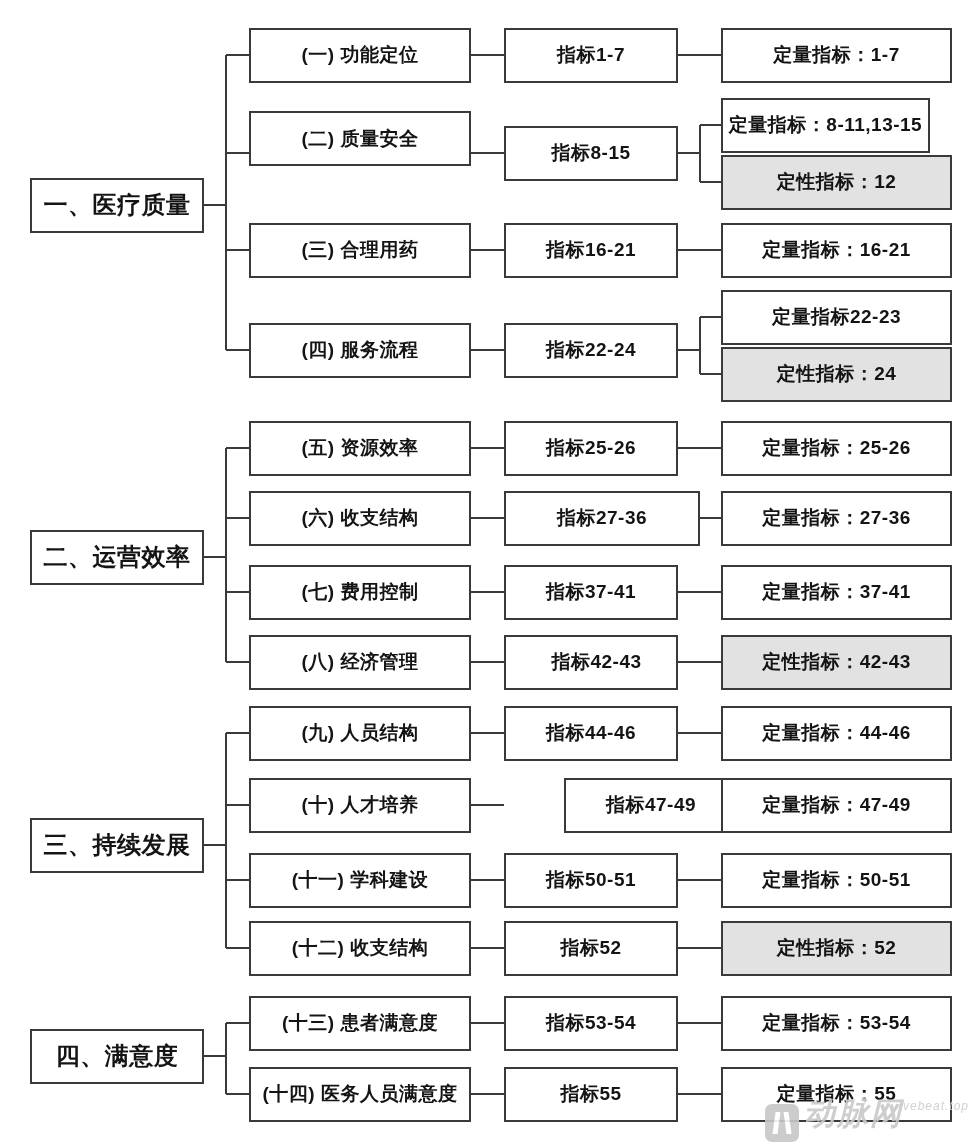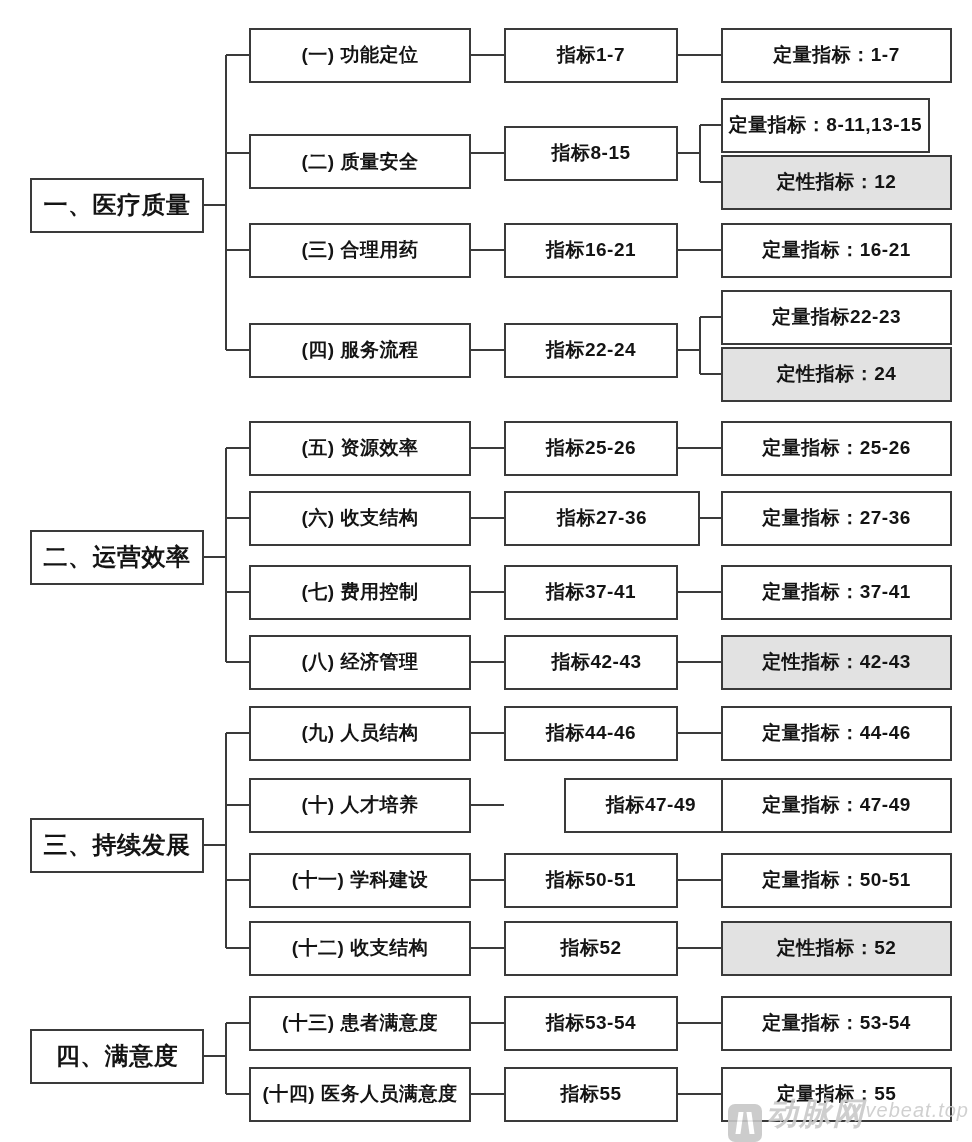--- a/index.html
+++ b/index.html
@@ -67,21 +67,21 @@
   .wm-logo:after  { right: 9px; transform: skewX(8deg); }
   .wm-text { display: flex; flex-direction: row; align-items: flex-start; font-style: italic; }
   .wm-name {
     font-size: 31px;
     font-weight: bold;
     color: #c9c9c9;
     letter-spacing: 2px;
     line-height: 1.05;
   }
   .wm-domain {
-    font-size: 20px;
+    font-size: 12px;
     color: #cccccc;
     letter-spacing: 1px;
     margin-top: 1px;
   }
 </style>
 </head>
 <body>
 
 <div id="canvas">
   <svg id="connectors" viewBox="0 0 972 1142" xmlns="http://www.w3.org/2000/svg">
@@ -140,21 +140,21 @@
       <line x1="678" y1="1023" x2="721" y2="1023" stroke="#3a3a3a" stroke-width="2"></line>
       <line x1="226" y1="1094" x2="249" y2="1094" stroke="#3a3a3a" stroke-width="2"></line>
       <line x1="471" y1="1094" x2="504" y2="1094" stroke="#3a3a3a" stroke-width="2"></line>
       <line x1="678" y1="1094" x2="721" y2="1094" stroke="#3a3a3a" stroke-width="2"></line>
     </svg>
   <div id="boxes">
       <div class="box level1" style="left: 30px; top: 177.5px; width: 174px; height: 55px;">一、医疗质量</div>
       <div class="box" style="left: 249px; top: 27.5px; width: 222px; height: 55px;">(一) 功能定位</div>
       <div class="box" style="left: 504px; top: 27.5px; width: 174px; height: 55px;">指标1-7</div>
       <div class="box" style="left: 721px; top: 27.5px; width: 231px; height: 55px;">定量指标：1-7</div>
-      <div class="box" style="left: 249px; top: 134px; width: 222px; height: 55px;">(二) 质量安全</div>
+      <div class="box" style="left: 249px; top: 111px; width: 222px; height: 55px;">(二) 质量安全</div>
       <div class="box" style="left: 504px; top: 125.5px; width: 174px; height: 55px;">指标8-15</div>
       <div class="box" style="left: 721px; top: 97.5px; width: 209px; height: 55px;">定量指标：8-11,13-15</div>
       <div class="box qualitative" style="left: 721px; top: 154.5px; width: 231px; height: 55px;">定性指标：12</div>
       <div class="box" style="left: 249px; top: 222.5px; width: 222px; height: 55px;">(三) 合理用药</div>
       <div class="box" style="left: 504px; top: 222.5px; width: 174px; height: 55px;">指标16-21</div>
       <div class="box" style="left: 721px; top: 222.5px; width: 231px; height: 55px;">定量指标：16-21</div>
       <div class="box" style="left: 249px; top: 322.5px; width: 222px; height: 55px;">(四) 服务流程</div>
       <div class="box" style="left: 504px; top: 322.5px; width: 174px; height: 55px;">指标22-24</div>
       <div class="box" style="left: 721px; top: 289.5px; width: 231px; height: 55px;">定量指标22-23</div>
       <div class="box qualitative" style="left: 721px; top: 346.5px; width: 231px; height: 55px;">定性指标：24</div>

